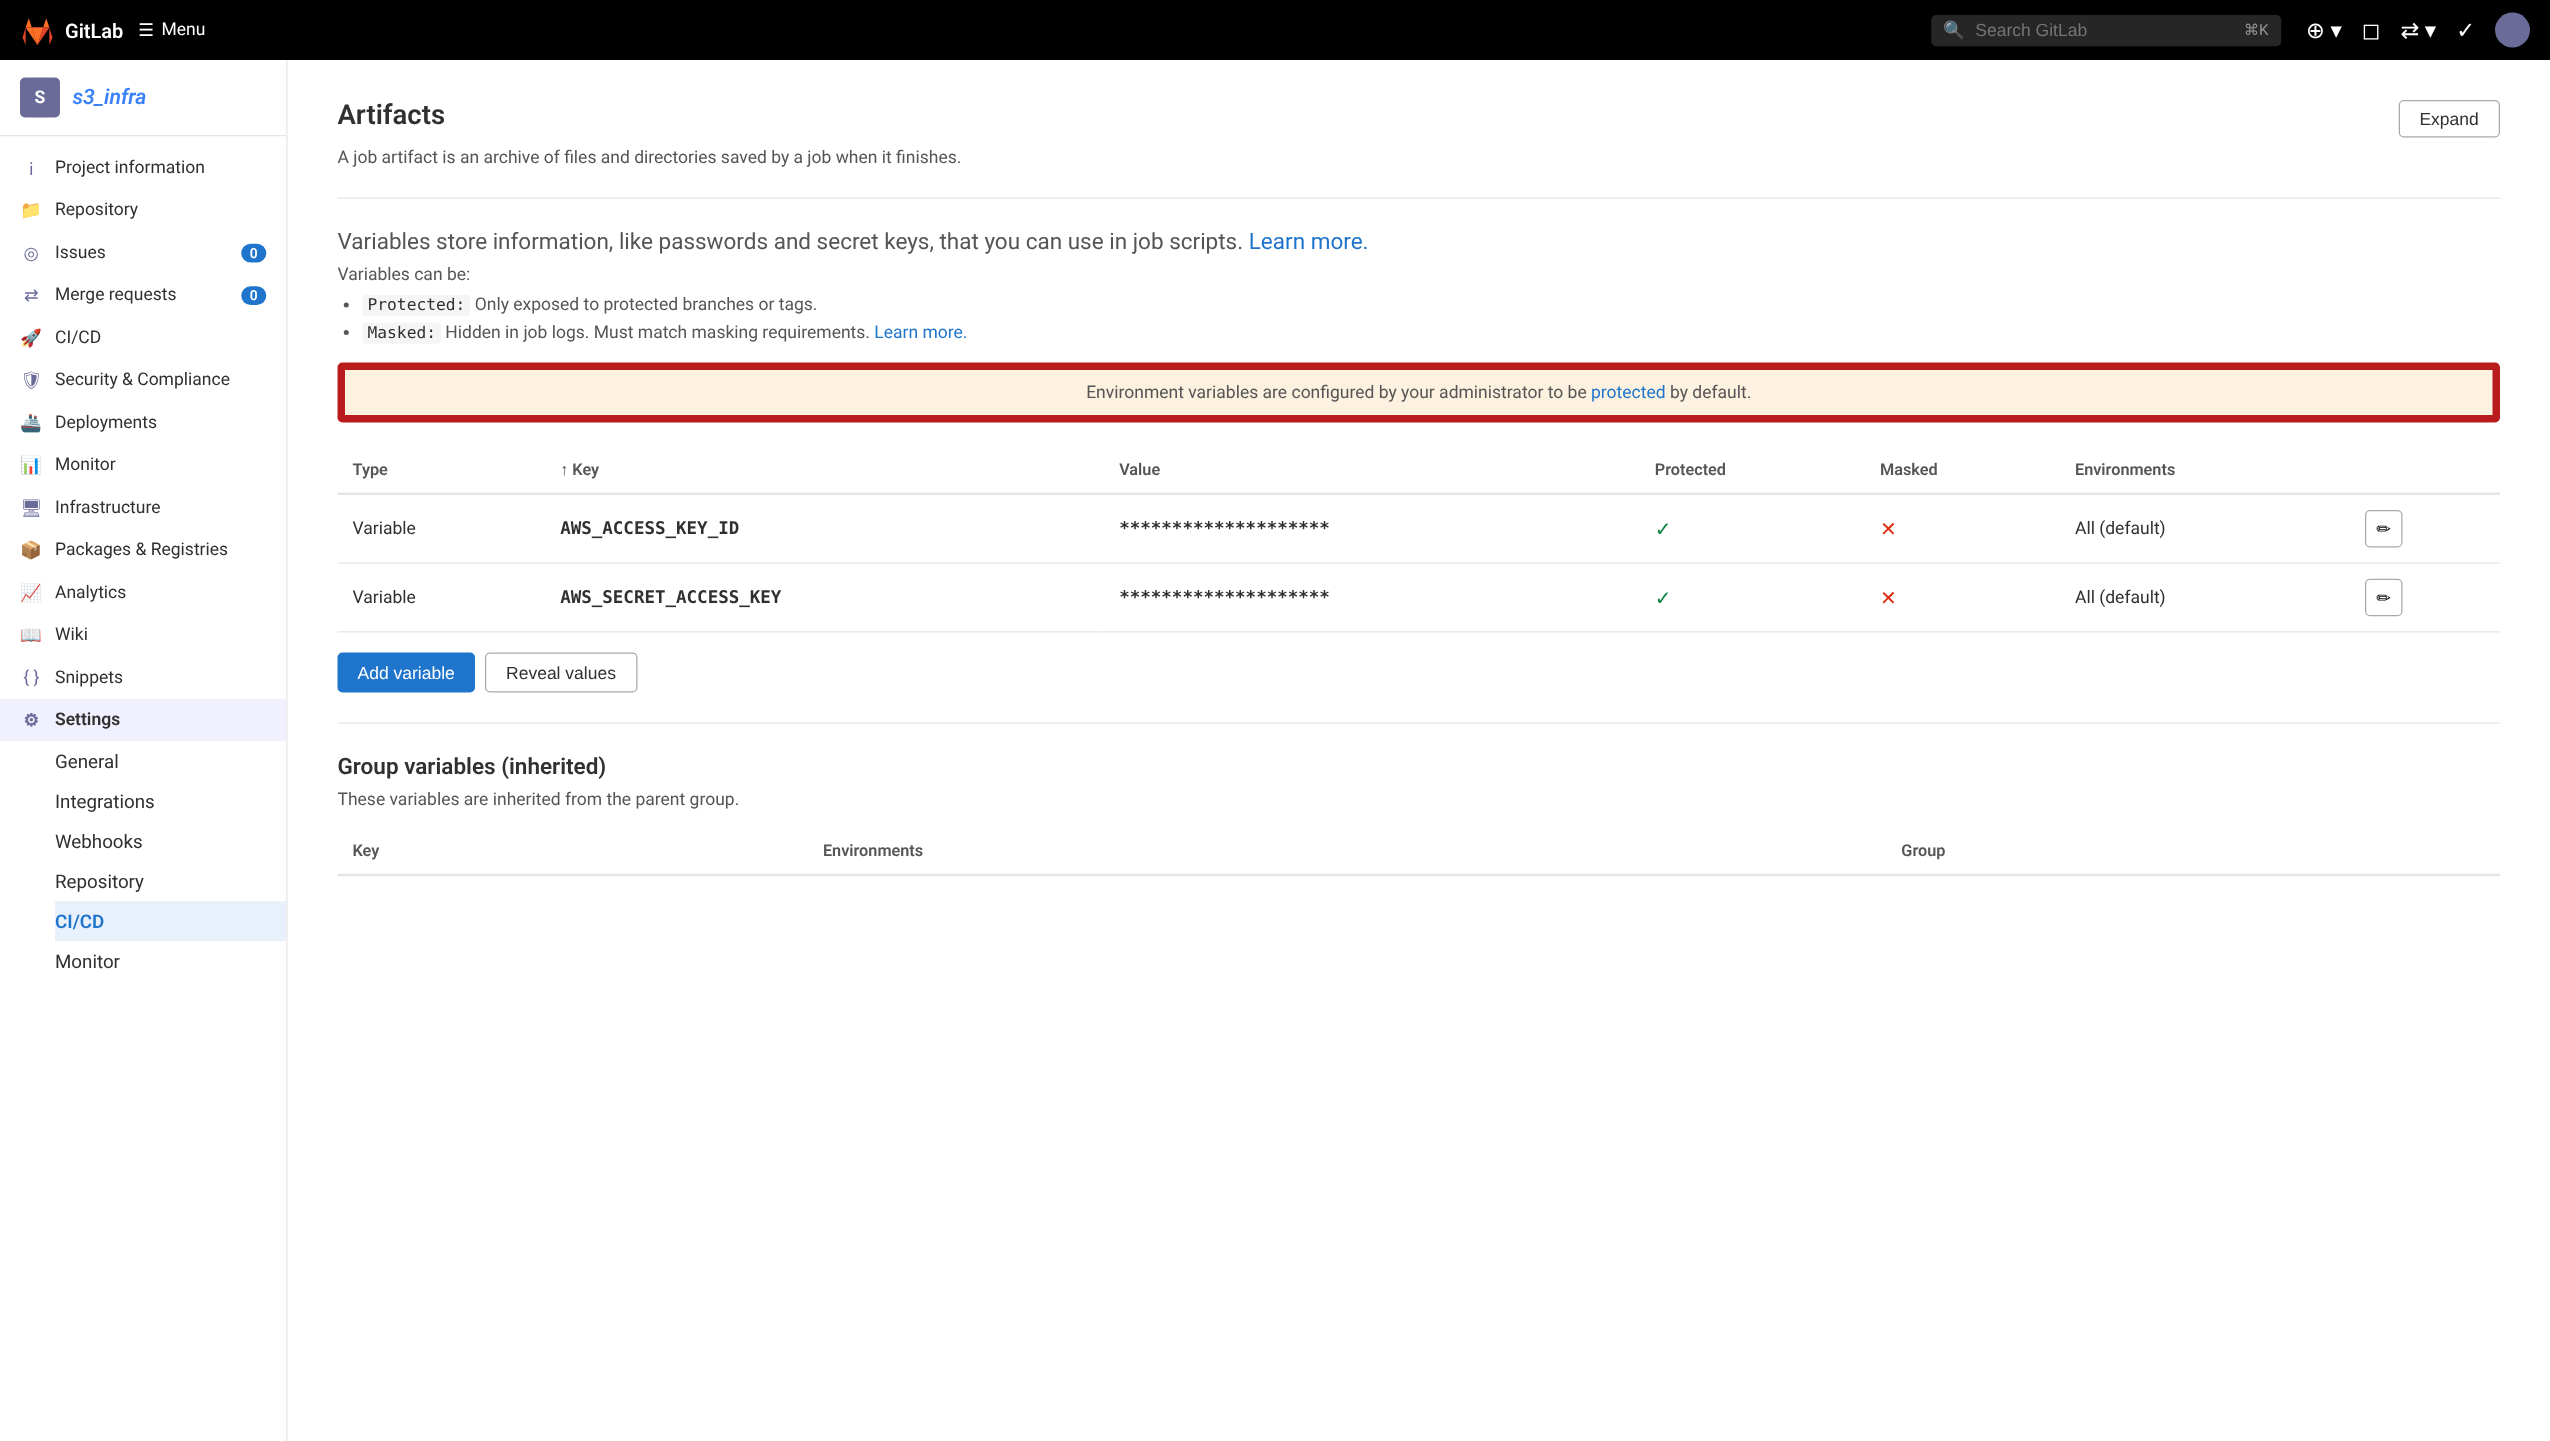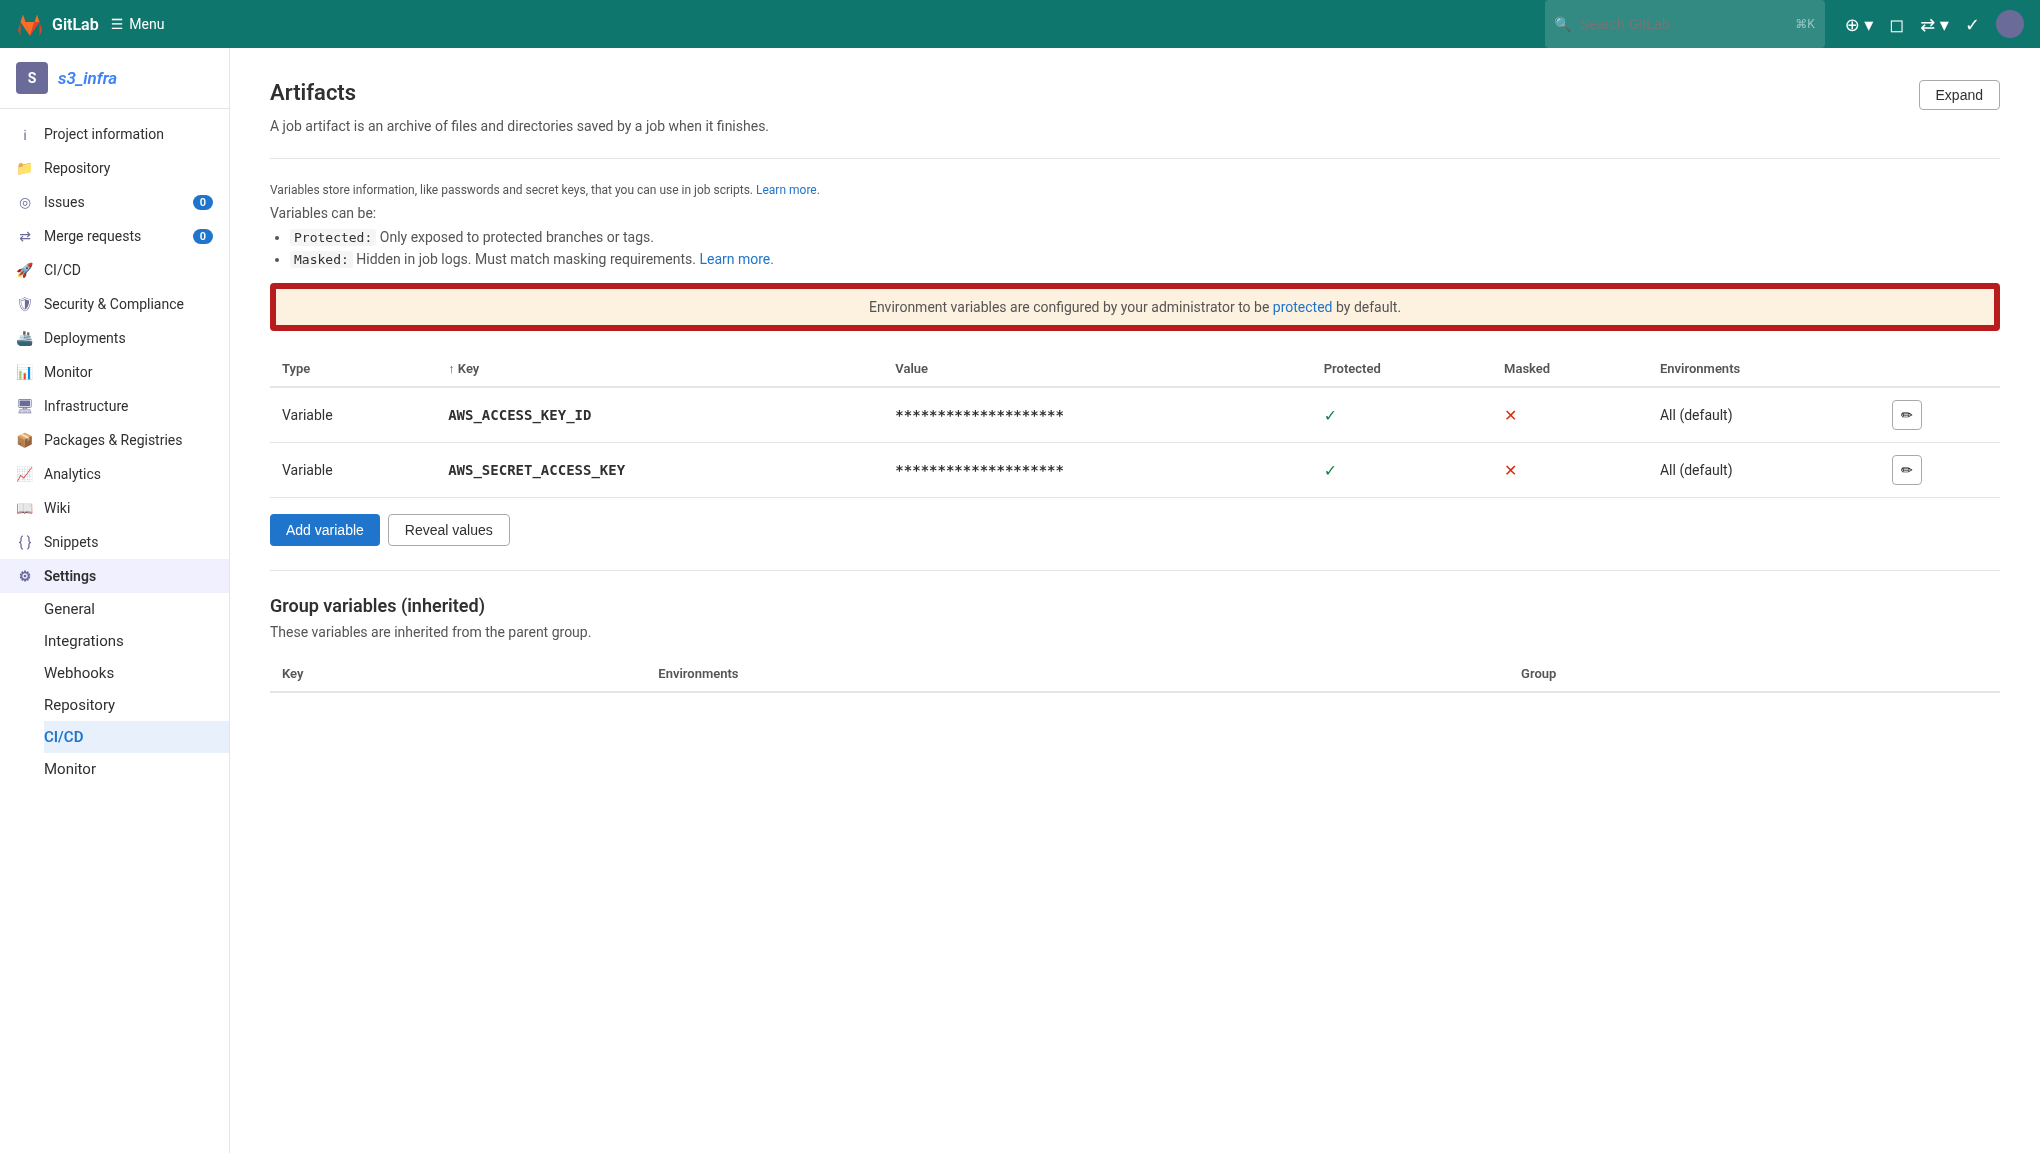--- a/index.html
+++ b/index.html
@@ -1,21 +1,21 @@
 <!DOCTYPE html>
 <html><head>
   <meta charset="utf-8">
   <style>
     * { box-sizing: border-box; margin: 0; padding: 0; }
     body { font-family: -apple-system, BlinkMacSystemFont, 'Segoe UI', Roboto, sans-serif; font-size: 14px; color: #303030; background: #fff; }
 
     
     .topnav {
-      display: flex; height: 48px;
-      background: #0f766e; padding: 0 16px; gap: 12px;
+      display: flex; align-items: center; height: 48px;
+      background: #000000; padding: 0 16px; gap: 12px;
       position: fixed; top: 0; left: 0; right: 0; z-index: 100;
     }
     .topnav-logo { display: flex; align-items: center; gap: 8px; }
     .topnav-logo svg { width: 28px; height: 28px; }
     .topnav-menu { color: #fff; display: flex; align-items: center; gap: 6px; font-size: 14px; cursor: pointer; }
     .topnav-menu span { color: #fff; }
     .topnav-spacer { flex: 1; }
     .topnav-search {
       display: flex; align-items: center; background: rgba(255,255,255,0.15);
       border-radius: 4px; padding: 4px 10px; gap: 8px; width: 280px;
@@ -88,21 +88,21 @@
     .btn-primary {
       background: #1f75cb; color: #fff; border: none;
       padding: 8px 16px; border-radius: 4px; font-size: 14px; cursor: pointer; font-weight: 500;
     }
     .divider { border: none; border-top: 1px solid #e5e5e5; margin: 24px 0; }
 
     
     .variables-header {
       display: flex; align-items: center; justify-content: space-between; margin-bottom: 12px;
     }
-    .variables-desc { color: #555; font-size: 12px; margin-bottom: 8px; }
+    .variables-desc { color: #555; font-size: 18px; margin-bottom: 8px; }
     .variables-desc a { color: #1f75cb; text-decoration: none; }
     .variables-can-be { color: #555; font-size: 14px; margin-bottom: 8px; }
     .variables-list { margin-left: 20px; margin-bottom: 16px; }
     .variables-list li { margin-bottom: 6px; font-size: 14px; color: #555; }
     .variables-list li code { font-family: monospace; font-size: 13px; color: #303030; background: #f5f5f5; padding: 1px 4px; border-radius: 3px; }
     .variables-list li a { color: #1f75cb; text-decoration: none; }
 
     
     .info-banner {
       background: #fdf1e0; border: 6px solid #b91c1c; border-radius: 4px;

